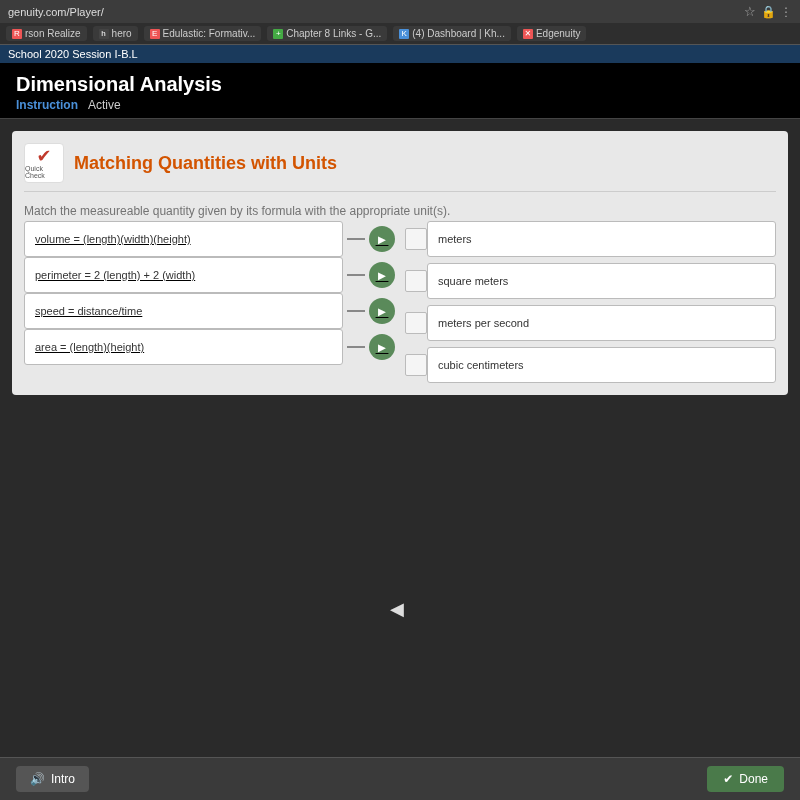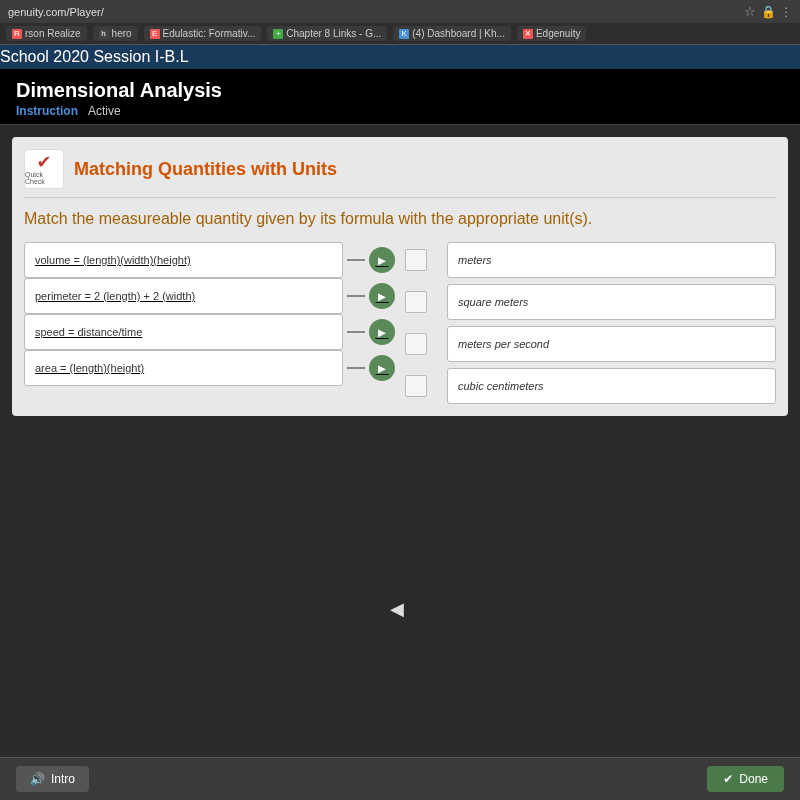--- a/index.html
+++ b/index.html
@@ -51,22 +51,22 @@
       border-radius: 1px;
     }
     .tab-star {
       margin-left: auto;
       color: #aaa;
       font-size: 13px;
     }
     .session-bar {
       background: #1a3a5c;
       color: #fff;
-      font-size: 16px;
-      padding: 3px 0;
+      font-size: 11px;
+      padding: 3px 8px;
     }
 
     
     .page-header {
       background: #000000;
       padding: 10px 16px 6px 16px;
       border-bottom: 1px solid #444;
     }
     .page-title {
       font-size: 20px;
@@ -125,23 +125,23 @@
       color: #555;
       line-height: 1;
     }
     .card-title {
       font-size: 18px;
       font-weight: bold;
       color: #d35400;
     }
 
     .instruction-text {
-      font-size: 16px;
-      color: #a16207;
-      margin-bottom: 14px;
+      font-size: 12px;
+      color: #737373;
+      margin-bottom: 3px;
     }
 
     
     .matching-area {
       display: flex;
       gap: 10px;
     }
     .left-column {
       flex: 1;
       display: flex;
@@ -189,22 +189,21 @@
     .connector-line {
       width: 18px;
       height: 2px;
       background: #888;
       flex-shrink: 0;
     }
 
     .unit-row {
       display: flex;
       align-items: center;
-      gap: 20px;
-      font-style: italic;
+      gap: 0;
     }
     .unit-checkbox {
       width: 22px;
       height: 22px;
       border: 1px solid #bbb;
       background: #f5f5f5;
       border-radius: 2px;
       flex-shrink: 0;
     }
     .unit-box {

